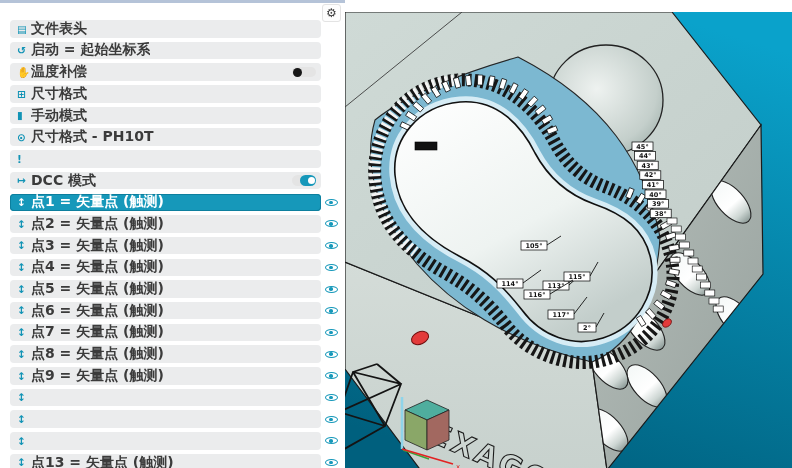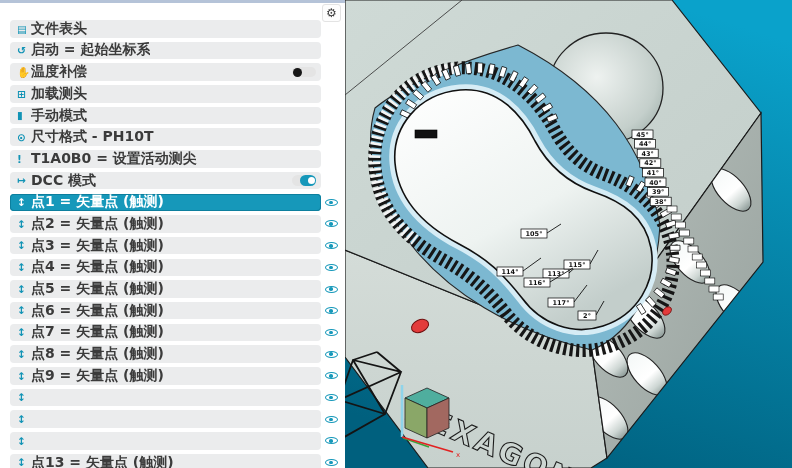--- a/index.html
+++ b/index.html
@@ -29,21 +29,21 @@
   .toggle{position:absolute;right:5px;top:3.5px;width:24px;height:10.5px;border-radius:6px;
     background:#e4e4e4;cursor:pointer;}
   .toggle.off::after{content:"";position:absolute;left:1px;top:0.8px;width:9px;height:9px;
     border-radius:50%;background:#171717;}
   .toggle.on::before{content:"";position:absolute;right:0;top:0;width:16px;height:10.5px;
     border-radius:6px;background:#1698ba;}
   .toggle.on::after{content:"";position:absolute;right:1.5px;top:1.8px;width:7px;height:7px;
     border-radius:50%;background:#ffffff;}
 
   
-  .viewport{position:absolute;left:345px;top:0;width:447px;height:328px;cursor:crosshair;}
+  .viewport{position:absolute;left:345px;top:12px;width:447px;height:328px;cursor:crosshair;}
   svg text{user-select:none;}
 </style>
 </head>
 <body>
 <div class="stage">
 
   <div class="sidebar">
     <div class="topstrip"></div>
     <div class="gearbtn">
       <span>⚙</span>
@@ -71,21 +71,21 @@
         <span class="ic">✋</span>
         <span class="lbl">温度补偿</span>
         <span class="toggle off"></span>
       </div>
           <div class="eyecell"></div>
         </div>
 
       <div class="rowline">
           <div class="row">
         <span class="ic">⊞</span>
-        <span class="lbl">加载测头</span>
+        <span class="lbl">尺寸格式</span>
       </div>
           <div class="eyecell"></div>
         </div>
 
       <div class="rowline">
           <div class="row">
         <span class="ic">▮</span>
         <span class="lbl">手动模式</span>
       </div>
           <div class="eyecell"></div>
@@ -95,21 +95,20 @@
           <div class="row">
         <span class="ic">⊙</span>
         <span class="lbl">尺寸格式 - PH10T</span>
       </div>
           <div class="eyecell"></div>
         </div>
 
       <div class="rowline">
           <div class="row">
         <span class="ic">!</span>
-        <span class="lbl">T1A0B0 = 设置活动测尖</span>
       </div>
           <div class="eyecell"></div>
         </div>
 
       <div class="rowline">
           <div class="row">
         <span class="ic">↦</span>
         <span class="lbl">DCC 模式</span>
         <span class="toggle on"></span>
       </div>

